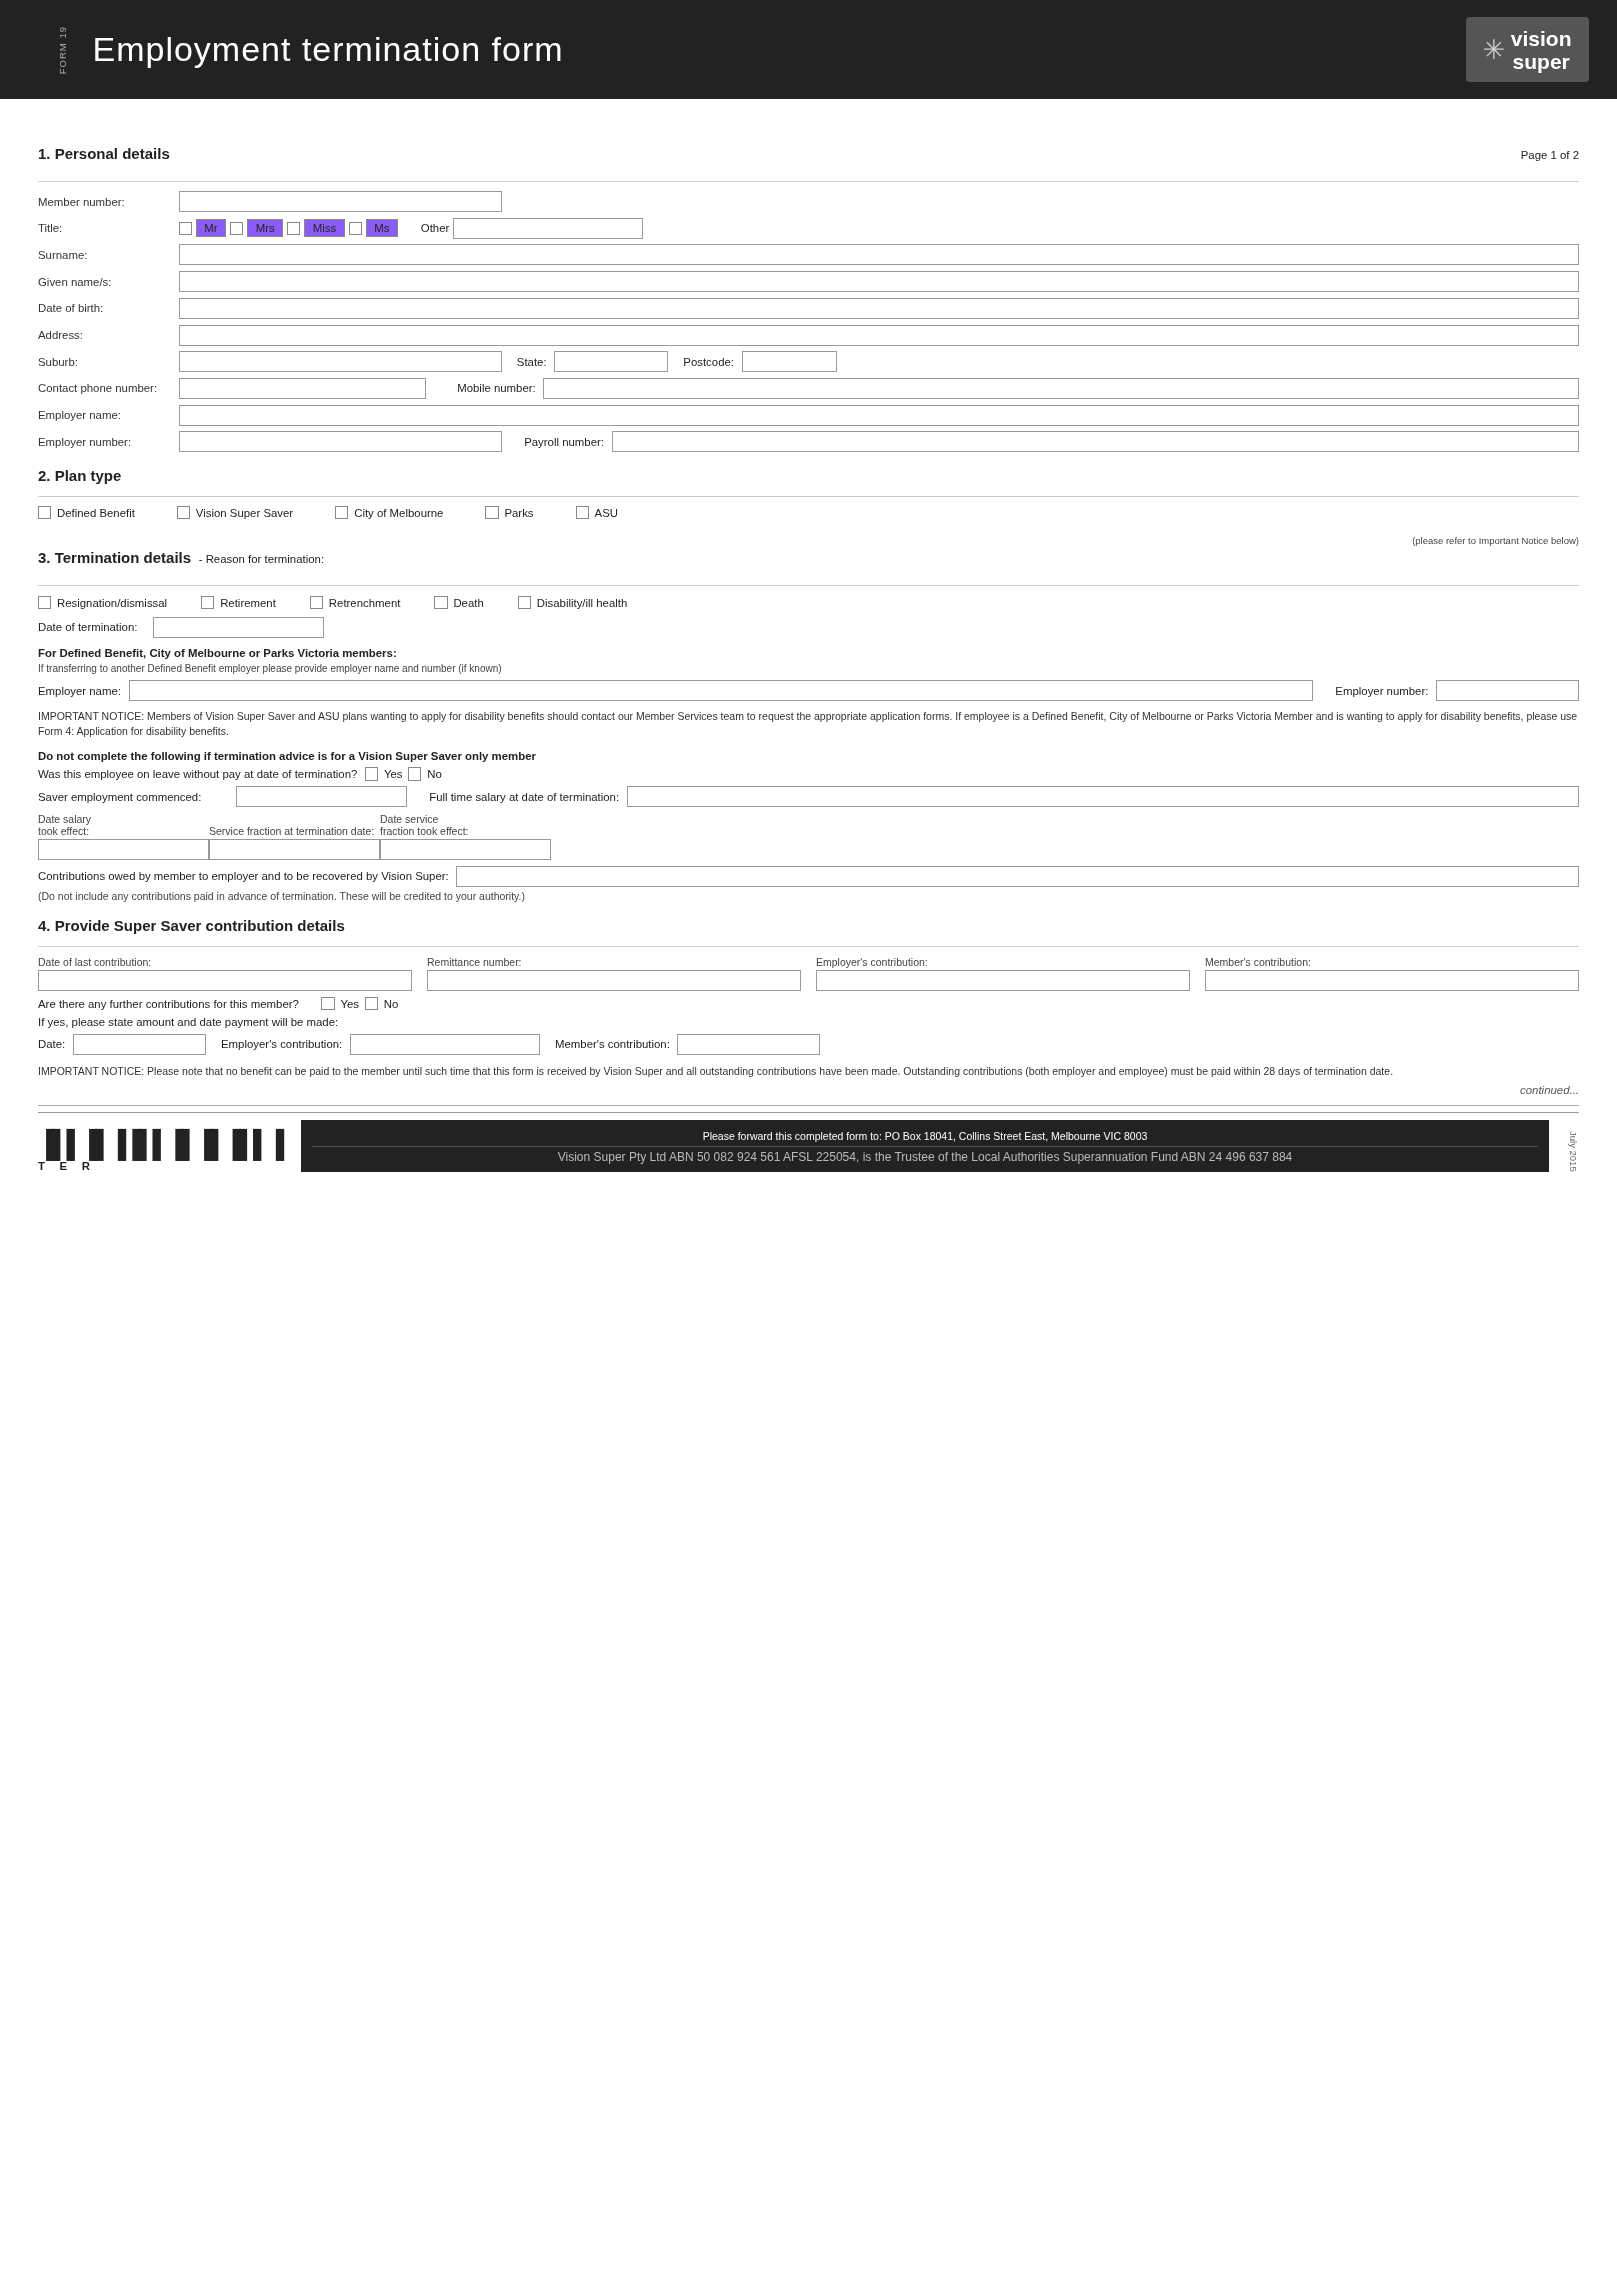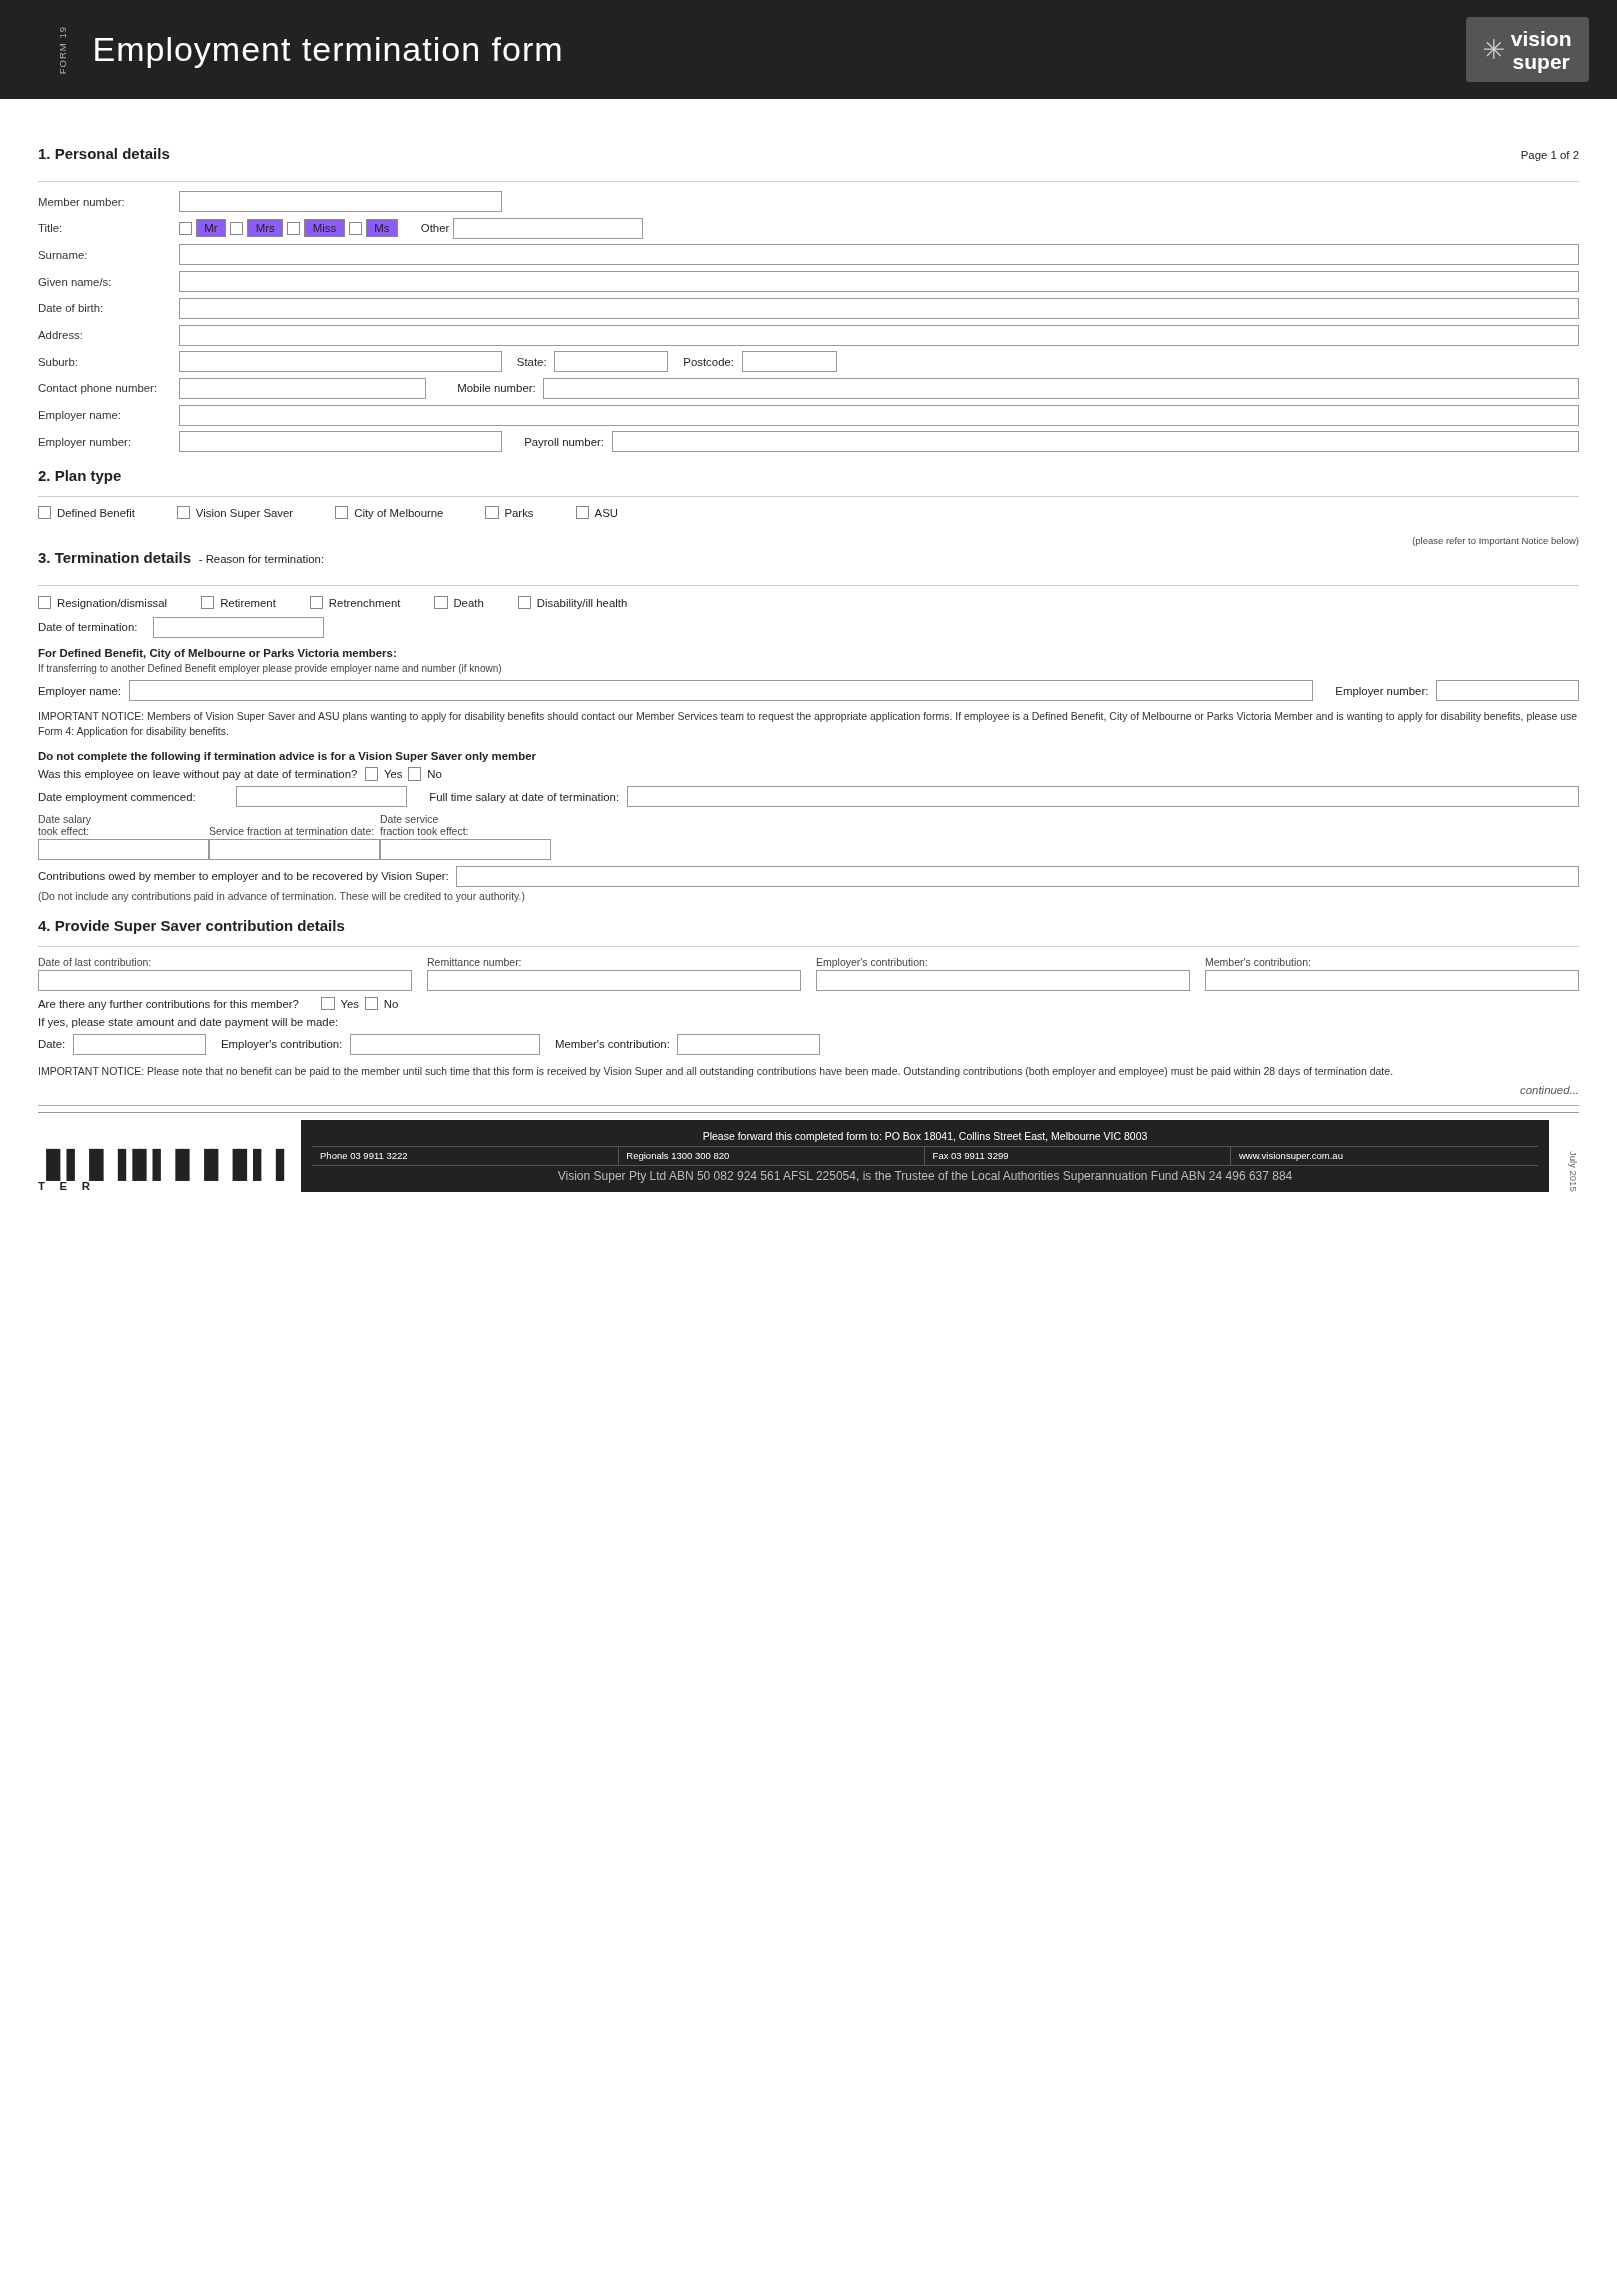--- a/index.html
+++ b/index.html
@@ -263,21 +263,21 @@
     <span style="font-size:11.4px;">Was this employee on leave without pay at date of termination?</span>
     <div class="yes-no">
       <span class="checkbox-box"></span>
       <span>Yes</span>
       <span class="checkbox-box"></span>
       <span>No</span>
     </div>
   </div>
 
   <div class="form-row">
-    <span style="font-size:11.4px;min-width:190px;">Date employment commenced:</span>
+    <span style="font-size:11.4px;min-width:190px;">Saver employment commenced:</span>
     <input type="text" style="border: 1px solid rgb(153, 153, 153); height: 21px; width: 171px; padding: 1.9px 3.8px; font-size: 11.4px;">
     <span style="font-size:11.4px;margin-left:15px;">Full time salary at date of termination:</span>
     <input type="text" style="border: 1px solid rgb(153, 153, 153); height: 21px; flex: 1 1 0%; padding: 1.9px 3.8px; font-size: 11.4px;">
   </div>
 
   <div class="three-col-row">
     <div class="col-block">
       <label>Date salary<br>took effect:</label>
       <input type="text" style="border: 1px solid rgb(153, 153, 153); height: 21px; width: 171px; padding: 1.9px 3.8px; font-size: 11.4px;">
     </div>
@@ -350,26 +350,20 @@
   <div class="footer-section">
     <div style="display:flex;align-items:flex-end;gap:19px;border-top:1px solid #999;padding-top:7.6px;">
       <div>
         <div style="font-size:27px;font-family:monospace;letter-spacing:-1.9px;line-height:1;">
           ▐▌▌▐▌▐▐▌▌▐▌▐▌▐▌▌▐
         </div>
         <div style="font-size:11.4px;font-weight:bold;letter-spacing:5.7px;margin-top:1.9px;">T E R</div>
       </div>
       <div style="flex:1;background:#222;color:#fff;padding:5.7px 11.4px;">
         <div style="text-align:center;font-size:10.5px;padding:3.8px 0;border-bottom:1px solid #555;">Please forward this completed form to: PO Box 18041, Collins Street East, Melbourne  VIC  8003</div>
-        <div style="display:grid;grid-template-columns:1fr 1fr 1fr 1fr;border-bottom:1px solid #555;">
-          <div style="padding:3.8px 7.6px;border-right:1px solid #555;font-size:9.5px;">Phone 03 9911 3222</div>
-          <div style="padding:3.8px 7.6px;border-right:1px solid #555;font-size:9.5px;">Regionals 1300 300 820</div>
-          <div style="padding:3.8px 7.6px;border-right:1px solid #555;font-size:9.5px;">Fax 03 9911 3299</div>
-          <div style="padding:3.8px 7.6px;font-size:9.5px;">www.visionsuper.com.au</div>
-        </div>
         <div style="text-align:center;font-size:12px;color:#bbb;padding:2.9px 0;">Vision Super Pty Ltd ABN 50 082 924 561 AFSL 225054, is the Trustee of the Local Authorities Superannuation Fund ABN 24 496 637 884</div>
       </div>
       <div style="writing-mode:vertical-rl;font-size:9.5px;color:#666;align-self:flex-end;">July 2015</div>
     </div>
   </div>
 
 </div>
 
 
 </body></html>

